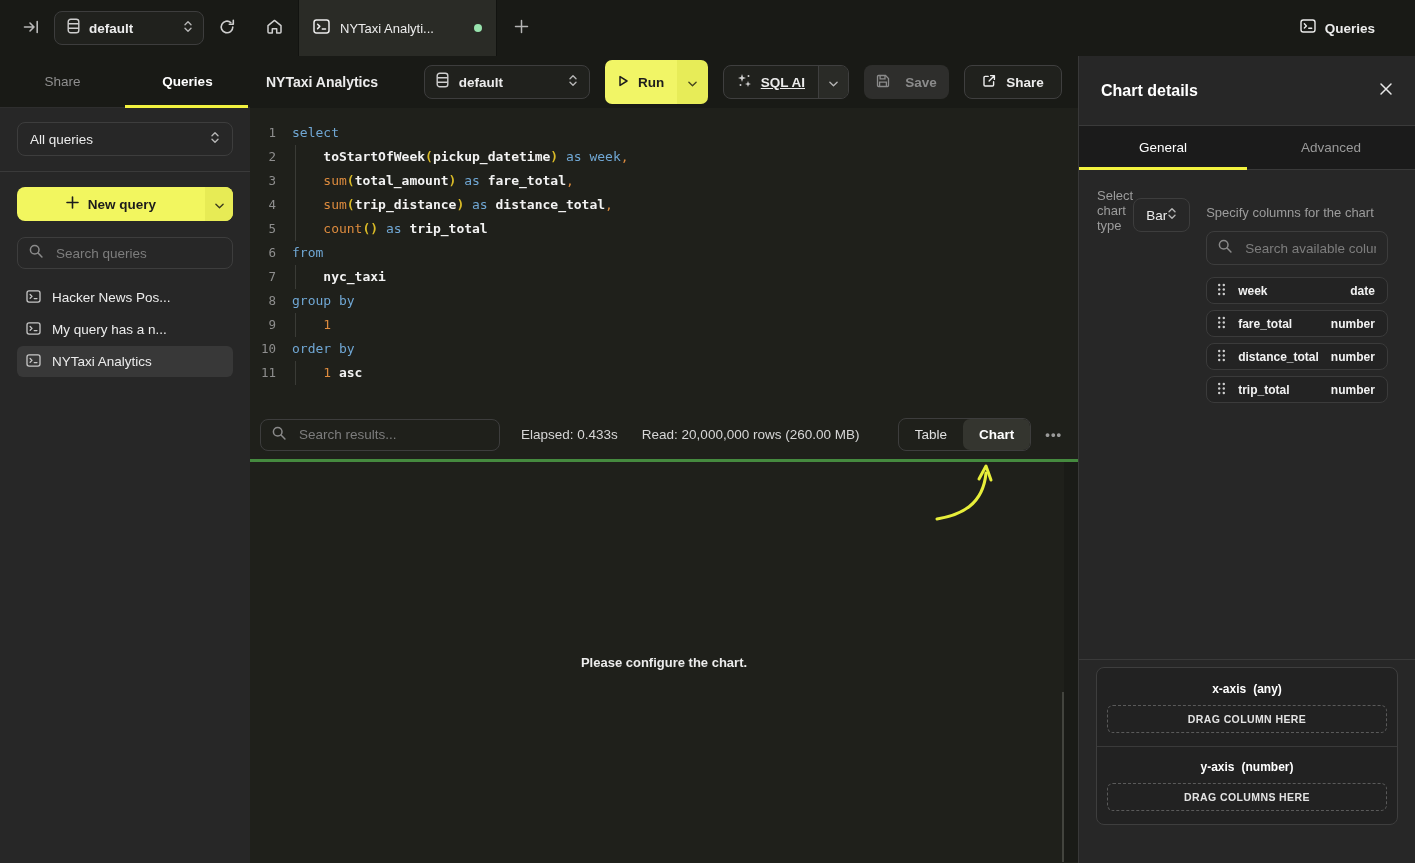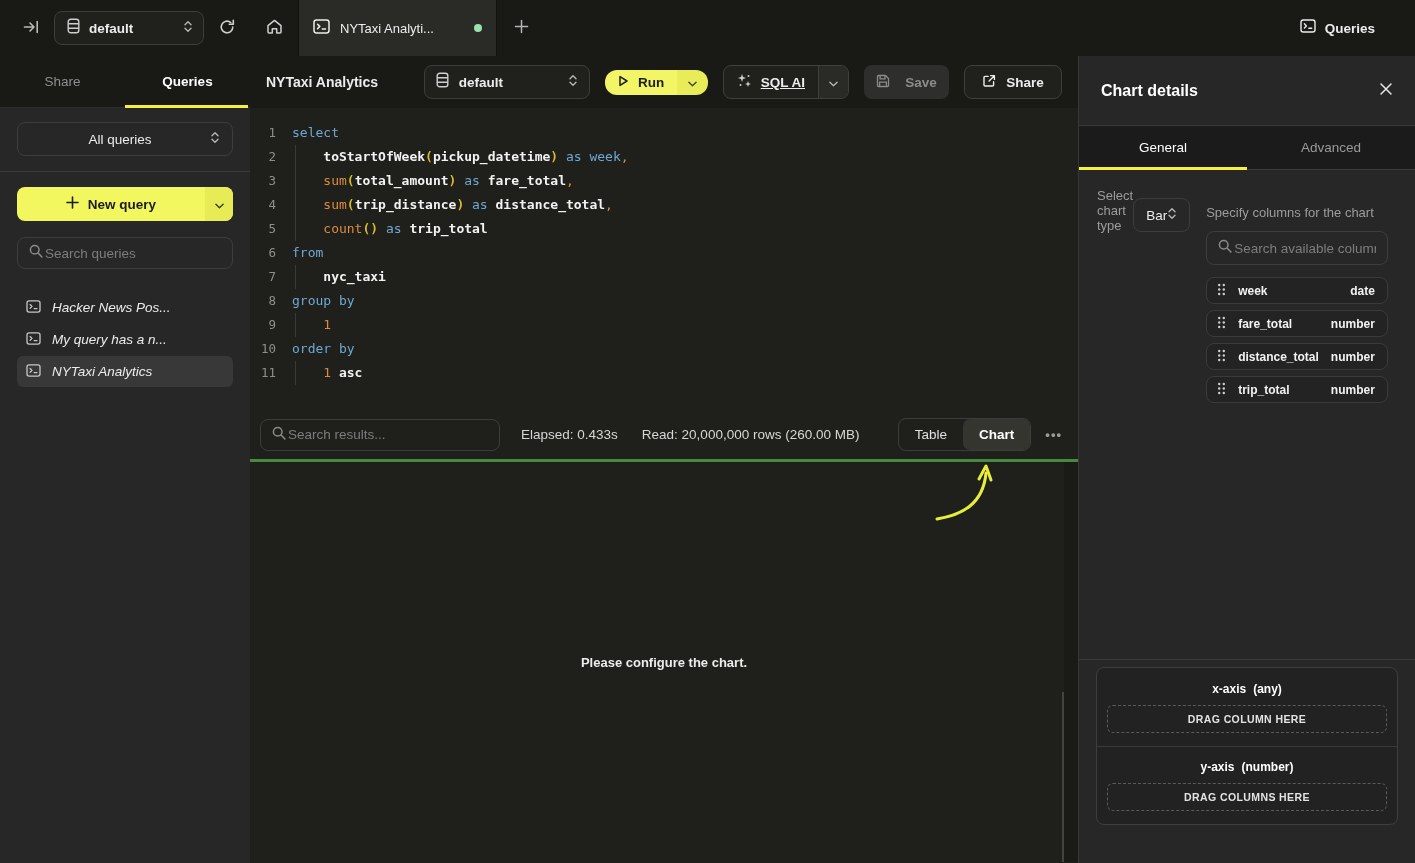--- a/index.html
+++ b/index.html
@@ -22,43 +22,43 @@
   .topbar-right { display:flex; align-items:center; padding-right:40px; gap:9px; cursor:pointer; }
   .topbar-right .lbl { font-size:13.5px; font-weight:600; color:#ececec; }
 
   
   .sidebar { position:absolute; top:56px; left:0; width:250px; height:807px; background:#272727; }
   .sidebar-tabs { height:52px; background:#191a16; display:flex; position:relative; border-bottom:1px solid #2e2e2e; }
   .s-tab { flex:1; display:flex; align-items:center; justify-content:center; font-size:13.5px; color:#8f8f8f; cursor:pointer; position:relative; }
   .s-tab.active { color:#fff; font-weight:700; }
   .s-tab.active::after { content:''; position:absolute; left:0; right:2px; bottom:-1px; height:3px; background:#f2f23f; }
   .sidebar-body { padding:14px 17px 0; }
-  .side-select { height:34px; border:1px solid #3d3d3d; border-radius:8px; display:flex; align-items:center; padding:0 12px; cursor:pointer;text-align:center; }
+  .side-select { height:34px; border:1px solid #3d3d3d; border-radius:8px; display:flex; align-items:center; padding:0 12px; cursor:pointer; }
   .side-select .lbl { flex:1; font-size:13.5px; color:#ececec; }
   .side-divider { height:1px; background:#3a3a3a; margin:15px -17px 0; }
   .newq-btn { margin-top:15px; height:34px; border-radius:8px; background:#f2f65f; display:flex; align-items:stretch; cursor:pointer; overflow:hidden; }
   .newq-main { flex:1; display:flex; align-items:center; justify-content:center; gap:9px; font-size:13.5px; font-weight:600; color:#1c1c1c; }
   .newq-caret { width:28px; background:#e7eb55; display:flex; align-items:center; justify-content:center; color:#3a3a1e; }
-  .search-box { height:32px; border:1px solid #3d3d3d; border-radius:8px; display:flex; align-items:center; gap:2px; padding:0 11px; }
+  .search-box { height:32px; border:1px solid #3d3d3d; border-radius:8px; display:flex; align-items:center; gap:13px; padding:0 11px; }
   .search-box input { background:transparent; border:none; outline:none; color:#dcdcdc; font-size:13.5px; width:100%; font-family:"Liberation Sans",sans-serif; }
   .search-box input::placeholder { color:#7d7d7d; }
   .sb-search { margin-top:16px; }
-  .query-list { margin-top:23px;font-style:italic; }
+  .query-list { margin-top:13px; }
   .query-item { height:31px; border-radius:6px; display:flex; align-items:center; gap:11px; padding:0 9px; font-size:13.5px; color:#ececec; cursor:pointer; margin-bottom:1px; }
   .query-item.selected { background:#383838; }
   .query-item svg { flex:none; }
 
   
   .main { position:absolute; top:56px; left:250px; width:828px; height:807px; background:#1f201b; }
   .main-header { height:52px; background:#191a16; display:flex; align-items:center; padding:0 16px; }
   .main-title { font-size:14px; font-weight:600; color:#ececec; }
   .toolbar { margin-left:auto; display:flex; align-items:center; gap:15px; }
   .db-select { width:166px; height:34px; border:1px solid #3d3d3d; border-radius:8px; background:#20211d; display:flex; align-items:center; gap:10px; padding:0 11px; cursor:pointer; }
   .db-select .lbl { flex:1; font-size:13.5px; font-weight:600; color:#ececec; }
-  .run-btn { height:25px; border-radius:12px; display:flex; align-items:stretch; overflow:hidden; cursor:pointer; }
+  .run-btn { height:44px; border-radius:7px; display:flex; align-items:stretch; overflow:hidden; cursor:pointer; }
   .run-main { width:72px; background:#f1f566; display:flex; align-items:center; justify-content:center; gap:9px; font-size:13.5px; font-weight:600; color:#1d1d1d; }
   .run-caret { width:31px; background:#e7ec58; display:flex; align-items:center; justify-content:center; color:#44441f; }
   .sqlai-btn { height:34px; border:1px solid #3f3f3f; border-radius:8px; display:flex; align-items:stretch; overflow:hidden; cursor:pointer; background:#20211d; }
   .sqlai-main { display:flex; align-items:center; gap:9px; padding:0 13px; font-size:13.5px; font-weight:600; color:#ececec;text-decoration:underline; }
   .sqlai-caret { width:30px; border-left:1px solid #3f3f3f; background:#2a2b27; display:flex; align-items:center; justify-content:center; color:#b5b5b5; }
   .save-btn { height:34px; width:85px; border-radius:8px; background:#2e2e2c; display:flex; align-items:center; justify-content:center; gap:15px; font-size:13.5px; font-weight:600; color:#8b8b8b; cursor:default; border:none; }
   .share-btn { height:34px; width:98px; border-radius:8px; background:#20211d; border:1px solid #3f3f3f; display:flex; align-items:center; justify-content:center; gap:10px; font-size:13.5px; font-weight:600; color:#ececec; cursor:pointer; }
 
   
   .editor { height:302px; padding-top:13px; font-family:"DejaVu Sans Mono", monospace; font-size:13px; overflow:hidden; }

